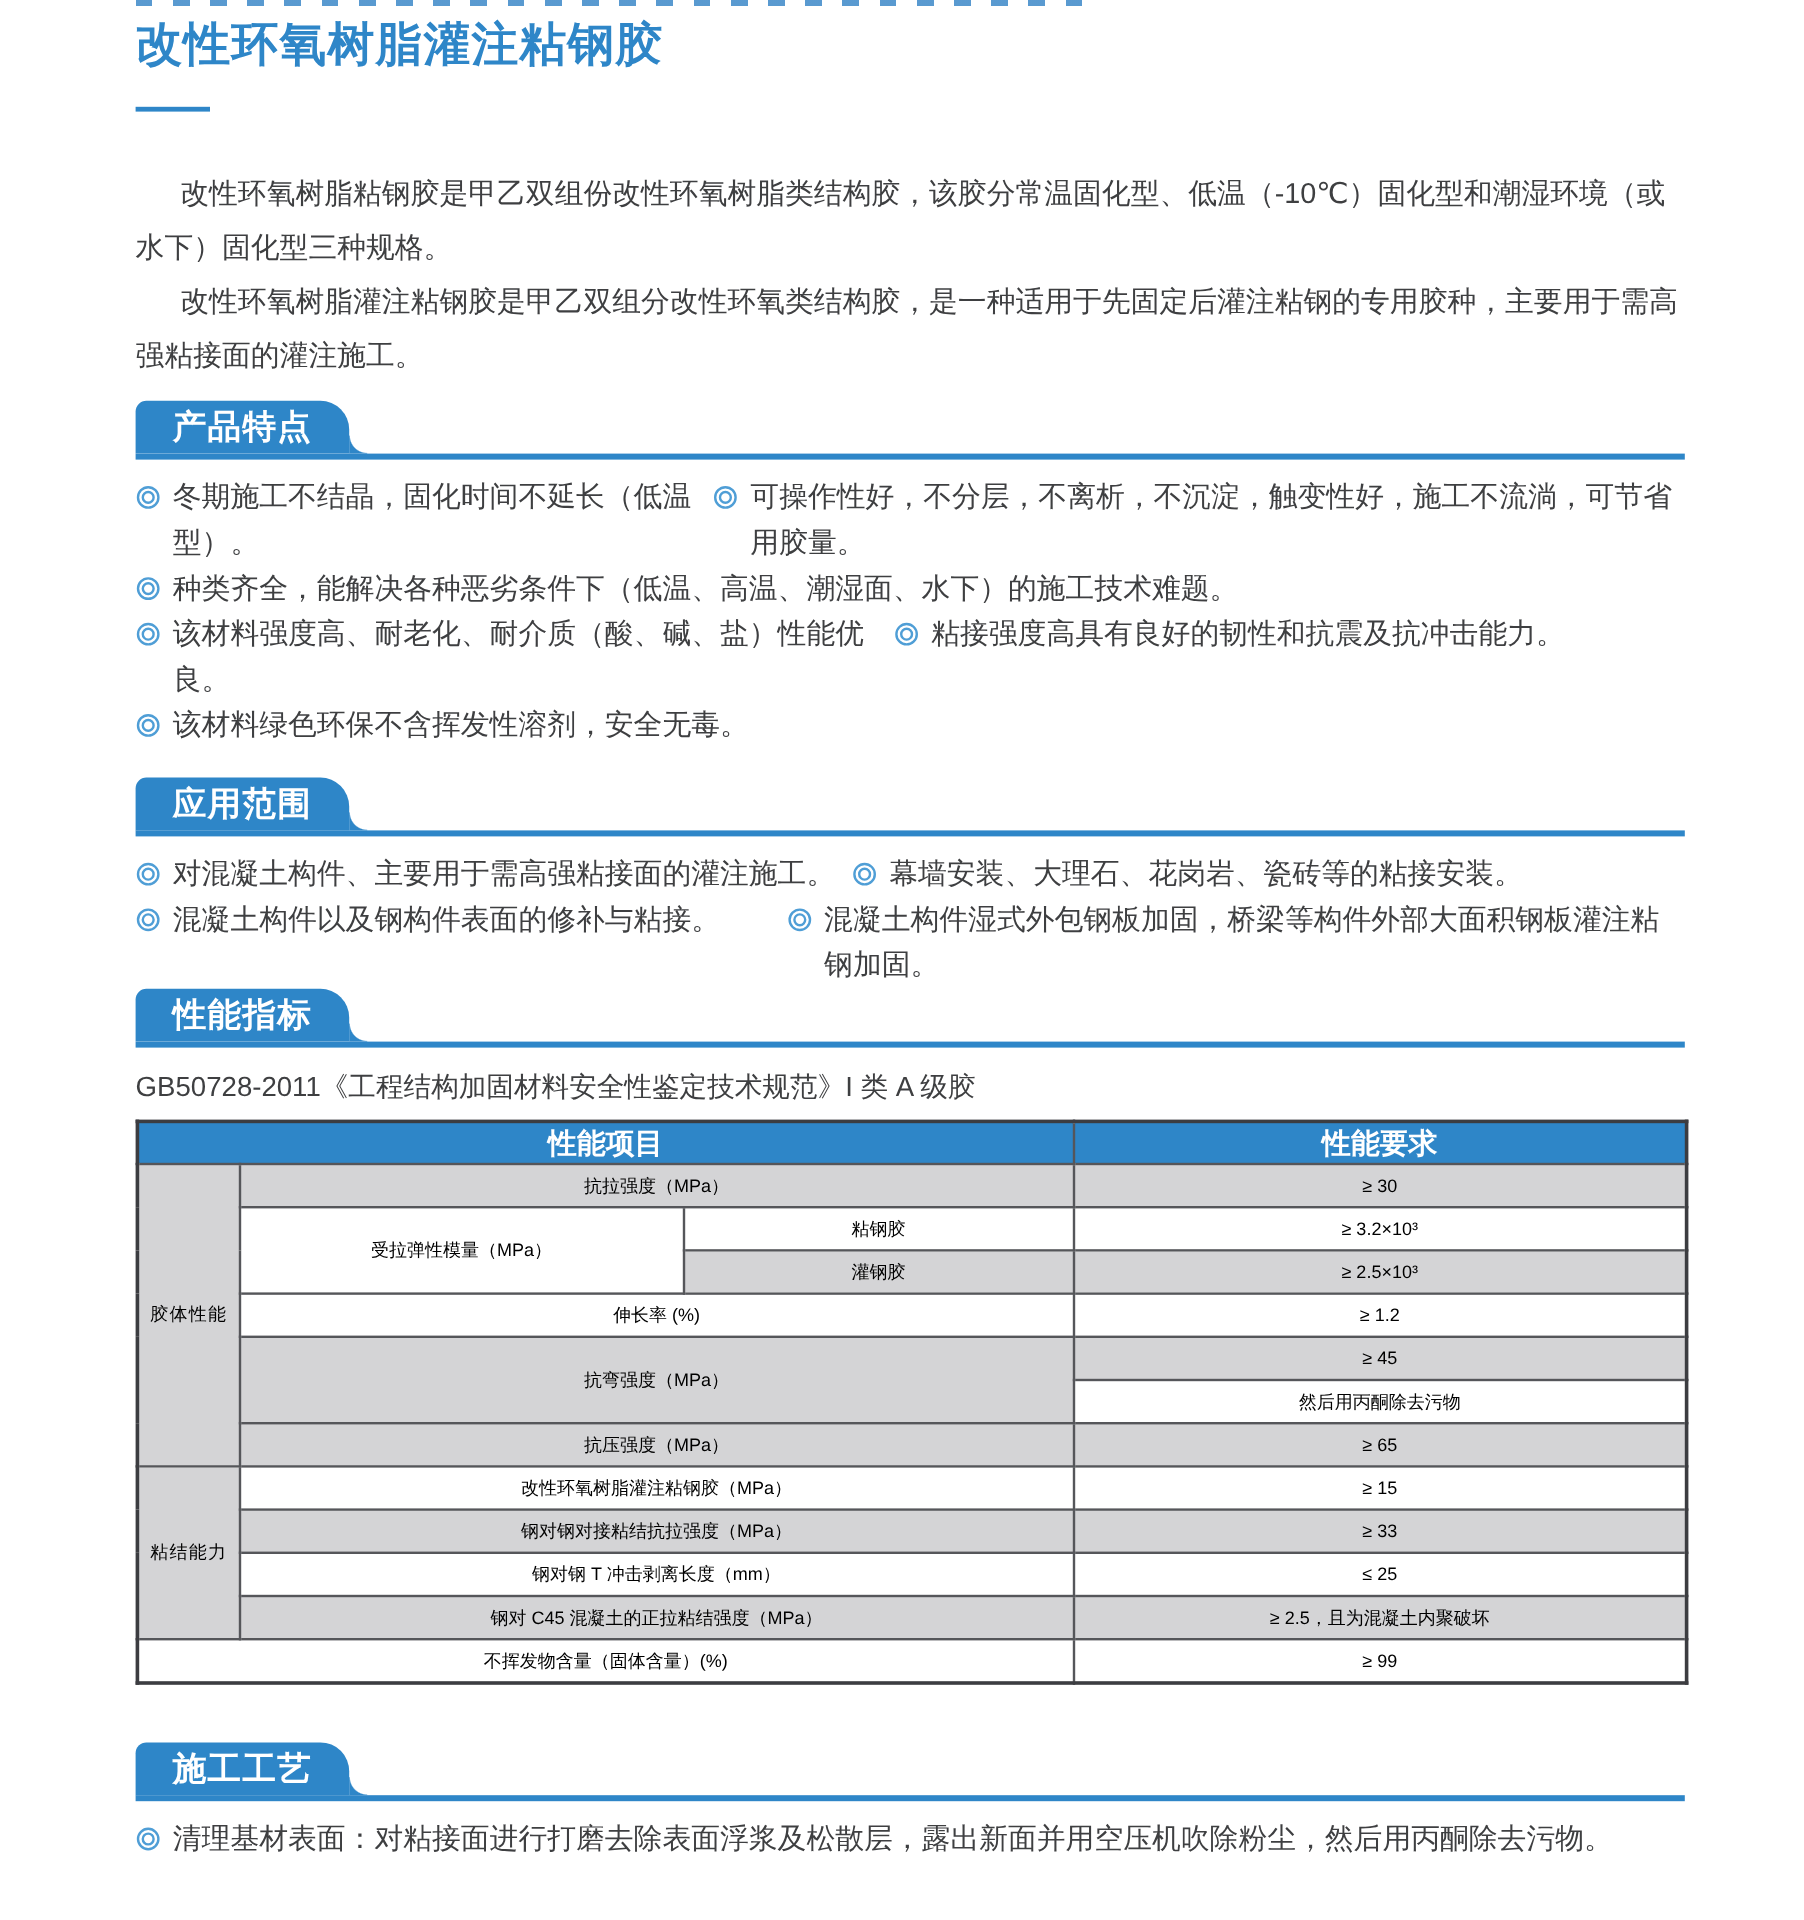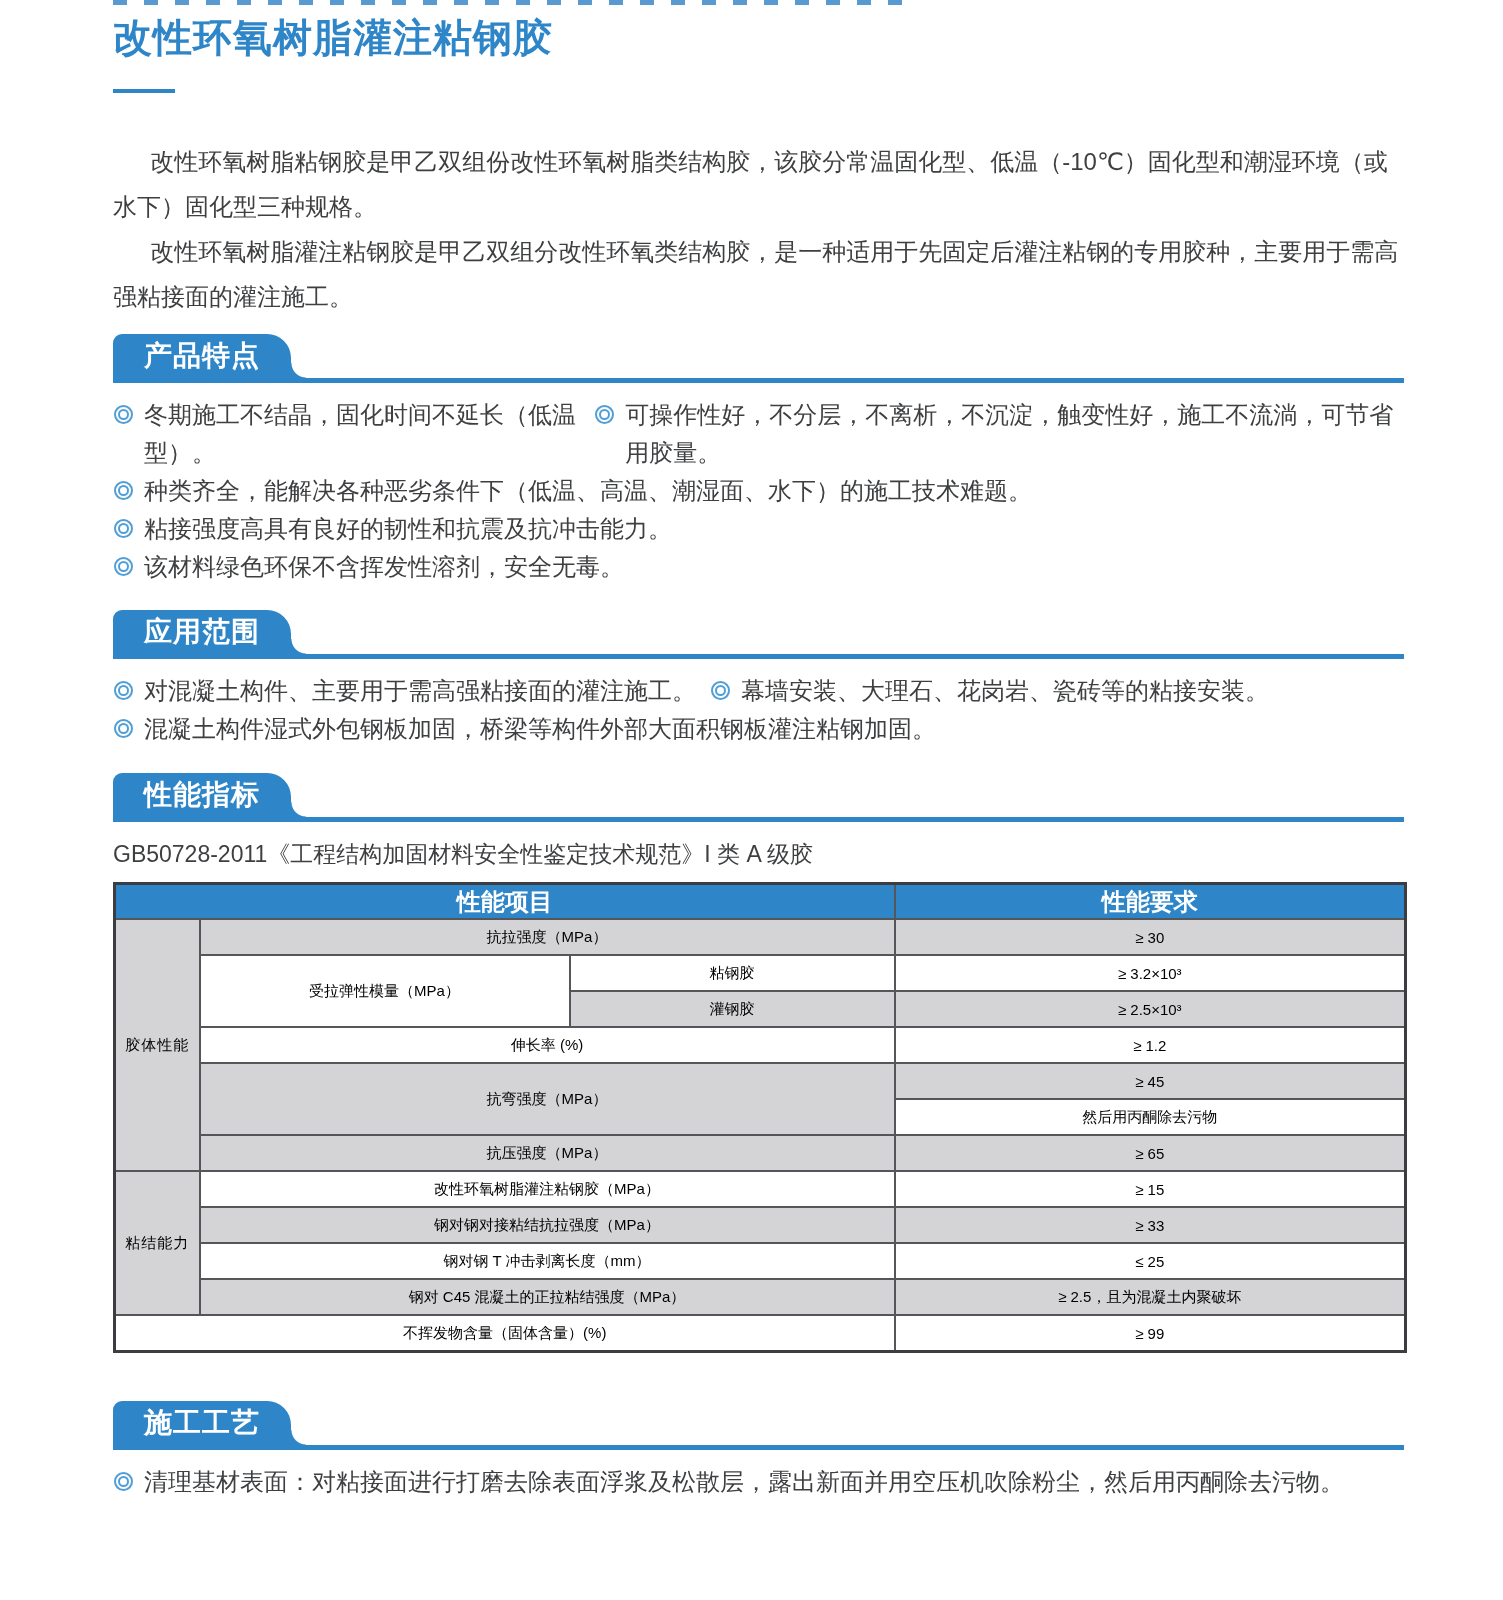--- a/index.html
+++ b/index.html
@@ -62,21 +62,21 @@
     margin: 9px 11px 0 1px; position: relative; box-sizing: content-box;
   }
   .bullet::after {
     content: ""; position: absolute; inset: 2px;
     border: 2px solid #4f9ed6; border-radius: 50%;
   }
   .w532 { width: 532px; } .w632 { width: 632px; } .w597 { width: 597px; }
 
   .mt-features { margin-top: 15px; }
   .mt-apps     { margin-top: 24px; }
-  .mt-perf     { margin-top: 25px; }
+  .mt-perf     { }
   .mt-process  { margin-top: 48px; }
 
   .table-caption {
     text-align: left; font-size: 23px; color: #3e3f41;
     margin: 17px 0 13px 0; line-height: 30px;
   }
   table.perf {
     border-collapse: collapse; table-layout: fixed;
     width: 1291px; border: 3px solid #3c3d41;
   }
@@ -122,20 +122,24 @@
         <span class="b-text">可操作性好，不分层，不离析，不沉淀，触变性好，施工不流淌，可节省用胶量。</span>
       </div>
     </div>
     <div class="b-row">
       <div class="b-item">
         <span class="bullet"></span>
         <span class="b-text">种类齐全，能解决各种恶劣条件下（低温、高温、潮湿面、水下）的施工技术难题。</span>
       </div>
     </div>
     <div class="b-row">
+      <div class="b-item w632">
+        <span class="bullet"></span>
+        <span class="b-text">该材料强度高、耐老化、耐介质（酸、碱、盐）性能优良。</span>
+      </div>
       <div class="b-item">
         <span class="bullet"></span>
         <span class="b-text">粘接强度高具有良好的韧性和抗震及抗冲击能力。</span>
       </div>
     </div>
     <div class="b-row">
       <div class="b-item">
         <span class="bullet"></span>
         <span class="b-text">该材料绿色环保不含挥发性溶剂，安全无毒。</span>
       </div>
@@ -150,20 +154,24 @@
       <div class="b-item w597">
         <span class="bullet"></span>
         <span class="b-text">对混凝土构件、主要用于需高强粘接面的灌注施工。</span>
       </div>
       <div class="b-item">
         <span class="bullet"></span>
         <span class="b-text">幕墙安装、大理石、花岗岩、瓷砖等的粘接安装。</span>
       </div>
     </div>
     <div class="b-row">
+      <div class="b-item w597">
+        <span class="bullet"></span>
+        <span class="b-text">混凝土构件以及钢构件表面的修补与粘接。</span>
+      </div>
       <div class="b-item">
         <span class="bullet"></span>
         <span class="b-text">混凝土构件湿式外包钢板加固，桥梁等构件外部大面积钢板灌注粘钢加固。</span>
       </div>
     </div>
   </div>
 
   <div class="sec-head mt-perf">
     <span class="badge"><span>性能指标</span></span>
   </div>

